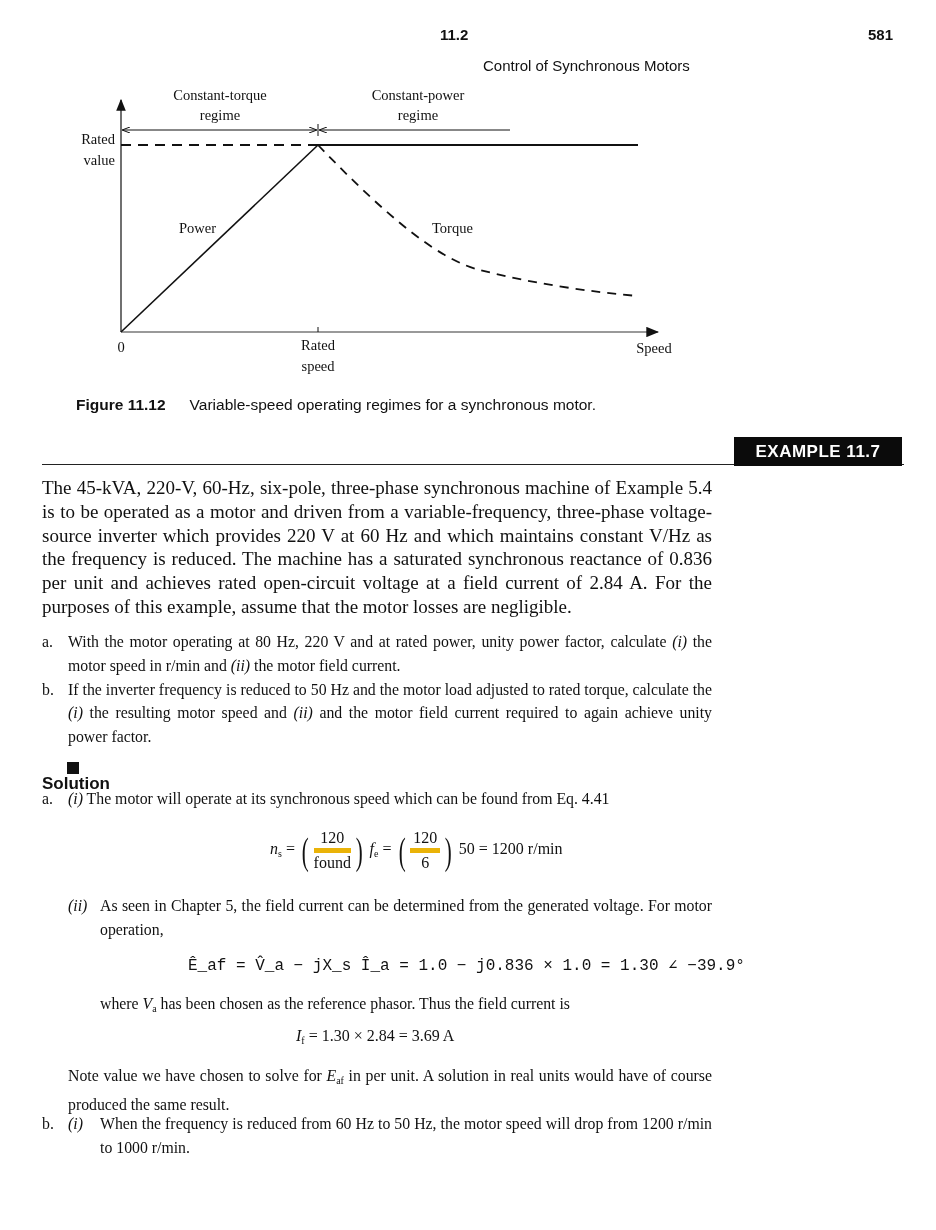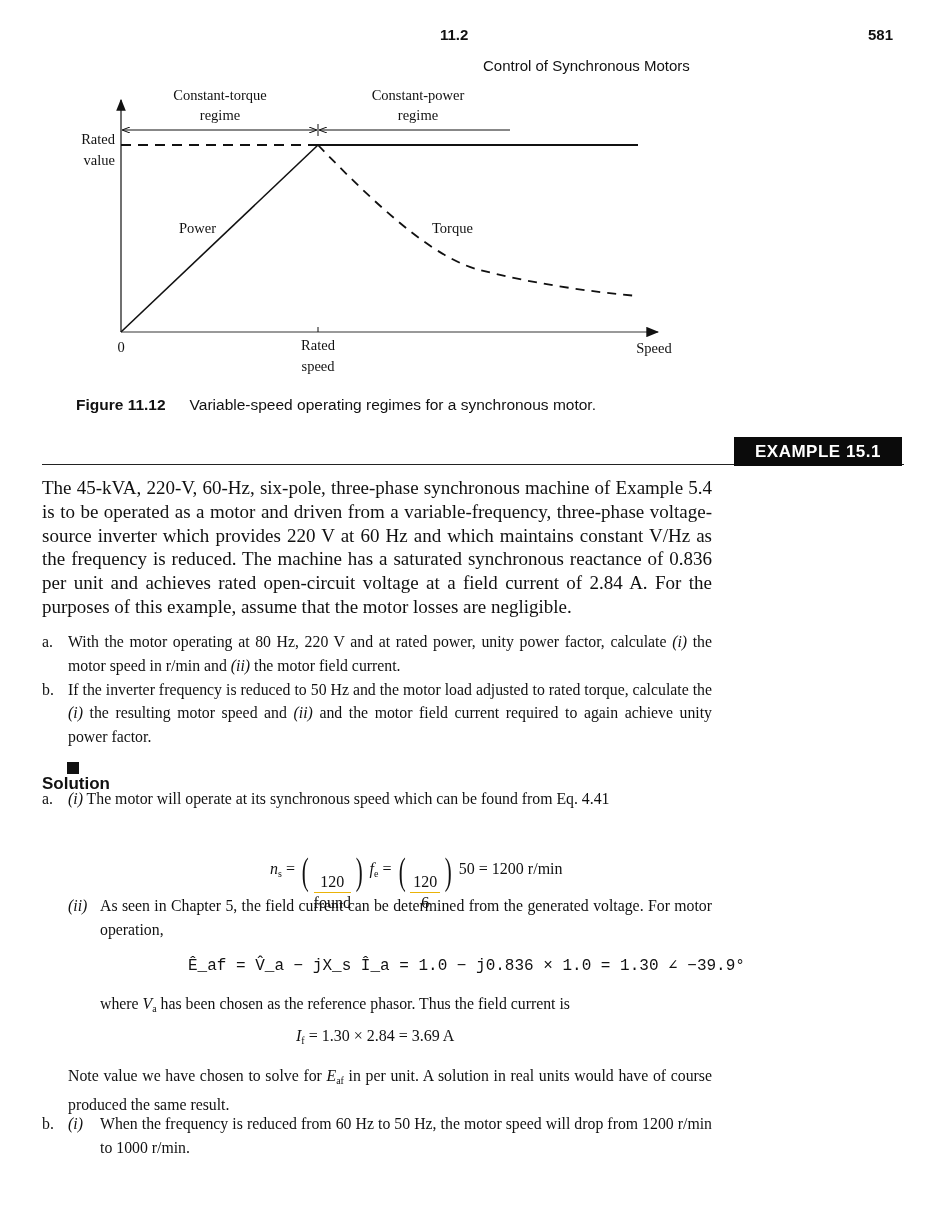--- a/index.html
+++ b/index.html
@@ -27,21 +27,21 @@
   .li { position: relative; padding-left: 26px; text-align: justify; }
   .li .lbl { position: absolute; left: 0; top: 0; }
 
   .sol-head { position: absolute; top: 762px; left: 42px; font-weight: bold; font-size: 17px; display: flex; align-items: center; flex-direction: column; }
   .sol-head .sq { width: 12px; height: 12px; background: #111; margin-right: 6px; display: inline-block; }
 
   .eq { position: absolute; font-size: 16px; white-space: nowrap; }
   i { font-style: italic; }
   sub { font-size: 10px; vertical-align: -3px; }
   .frac { display: inline-block; vertical-align: middle; text-align: center; margin: 0 2px; }
-  .frac .num { display: block; border-bottom: 1px solid #eab308; padding: 0 3px; line-height: 20px; margin-top: 44px; }
+  .frac .num { display: block; border-bottom: 5px solid #eab308; padding: 0 3px; line-height: 20px; }
   .frac .den { display: block; line-height: 20px; }
   .paren { font-size: 38px; font-weight: 200; vertical-align: middle; display: inline-block; transform: scaleX(0.55); line-height: 1; }
 </style>
 </head>
 <body>
 
 <div class="running-head sans">
   <span class="rh-num">11.2</span>
   <span class="rh-title">Control of Synchronous Motors</span>
   <span class="rh-page">581</span>
@@ -90,21 +90,21 @@
     <text x="258" y="291" text-anchor="middle">speed</text>
     <text x="594" y="273" text-anchor="middle">Speed</text>
   </g>
 </svg>
 
 <div class="caption sans">
   <b>Figure 11.12</b><span>Variable-speed operating regimes for a synchronous motor.</span>
 </div>
 
 <div class="example-rule"></div>
-<div class="example-badge sans">EXAMPLE 15.1</div>
+<div class="example-badge sans">EXAMPLE 11.7</div>
 
 <div class="body problem serif">The 45-kVA, 220-V, 60-Hz, six-pole, three-phase synchronous machine of Example 5.4 is to be operated as a motor and driven from a variable-frequency, three-phase voltage-source inverter which provides 220 V at 60 Hz and which maintains constant V/Hz as the frequency is reduced. The machine has a saturated synchronous reactance of 0.836 per unit and achieves rated open-circuit voltage at a field current of 2.84 A. For the purposes of this example, assume that the motor losses are negligible.</div>
 
 <div class="list serif" style="top:630px;">
   <div class="li">
     <span class="lbl">a.</span>
     <span>With the motor operating at 80 Hz, 220 V and at rated power, unity power factor, calculate </span><i>(i)</i><span> the motor speed in r/min and </span><i>(ii)</i><span> the motor field current.</span>
   </div>
   <div class="li">
     <span class="lbl">b.</span>

